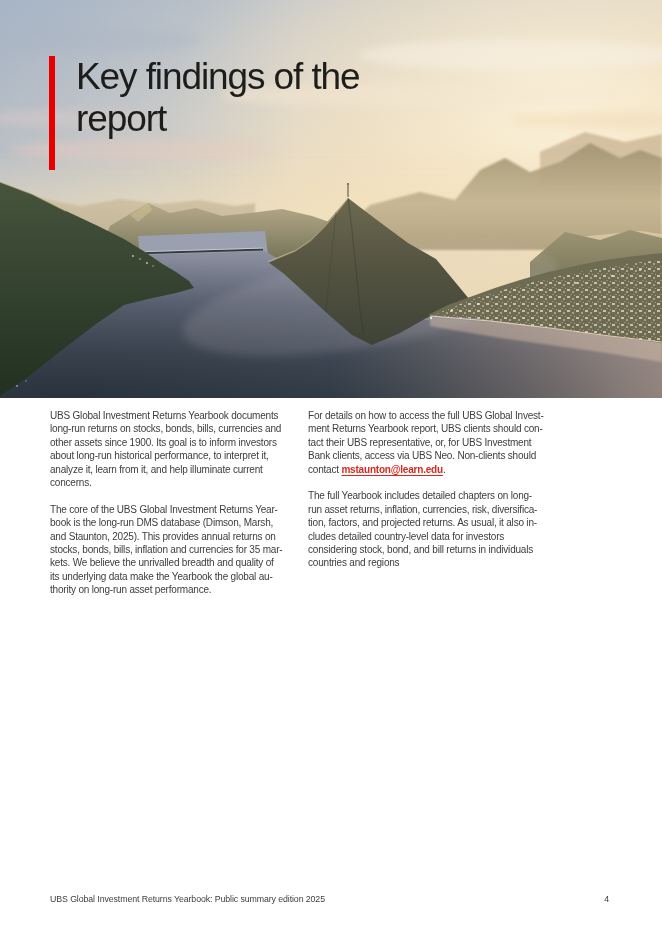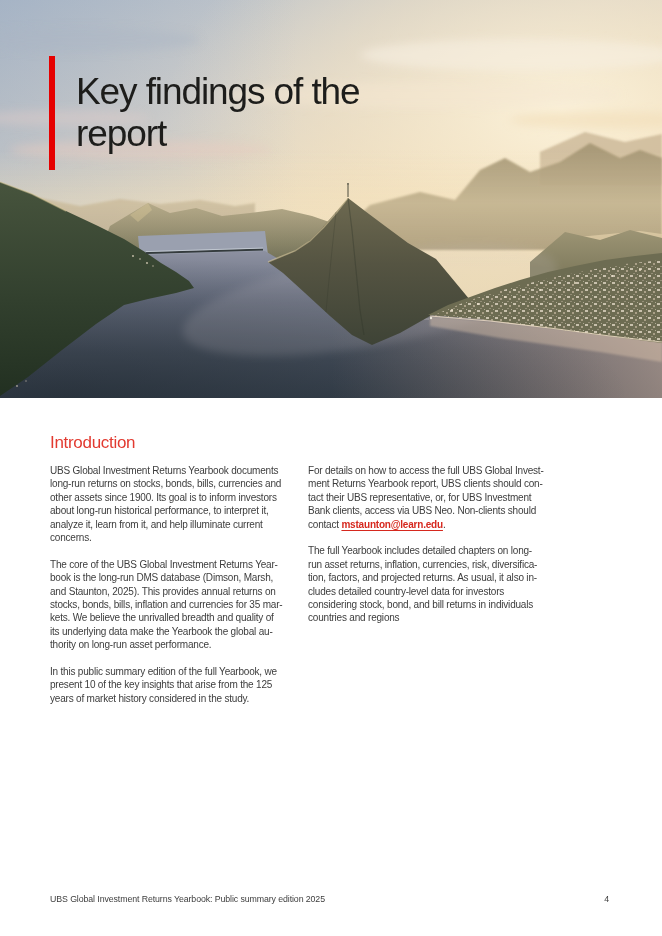--- a/index.html
+++ b/index.html
@@ -5,21 +5,21 @@
   html,body { margin:0; padding:0; background:#ffffff; }
   .page {
     position:relative; width:662px; height:936px; background:#ffffff;
     font-family:"Liberation Sans", sans-serif; overflow:hidden;
   }
   .hero { position:absolute; top:0; left:0; width:662px; height:398px; }
   .hero svg { display:block; width:662px; height:398px; }
   .hero-title-block { position:absolute; top:56px; left:49px; display:flex; }
   .accent-bar { width:6px; height:114px; background:#e60000; flex:0 0 6px; }
   .page-title {
-    margin:15px 0 0 21px; padding-top:0px;
+    margin:0 0 0 21px; padding-top:0px;
     font-size:37px; line-height:42px; letter-spacing:-1.1px;
     font-weight:400; color:#1d1d1b; white-space:pre-line;
   }
   .content { position:absolute; top:398px; left:50px; width:566px; }
   .intro-heading {
     margin:35px 0 0 0; font-size:17px; line-height:20px; letter-spacing:-0.3px;
     font-weight:400; color:#e23a30;
   }
   .columns { display:flex; gap:14px; margin-top:11px; }
   .col { width:244px; }
@@ -193,39 +193,35 @@
     </svg>
 
     <div class="hero-title-block">
       <div class="accent-bar"></div>
       <h1 class="page-title">Key findings of the
 report</h1>
     </div>
   </div>
 
   <div class="content">
-    <h2 class="intro-heading">Introduction</h2>
     <div class="columns">
       <div class="col">
         <p class="para">UBS Global Investment Returns Yearbook documents
 long-run returns on stocks, bonds, bills, currencies and
 other assets since 1900. Its goal is to inform investors
 about long-run historical performance, to interpret it,
 analyze it, learn from it, and help illuminate current
 concerns.</p>
         <p class="para">The core of the UBS Global Investment Returns Year-
 book is the long-run DMS database (Dimson, Marsh,
 and Staunton, 2025). This provides annual returns on
 stocks, bonds, bills, inflation and currencies for 35 mar-
 kets. We believe the unrivalled breadth and quality of
 its underlying data make the Yearbook the global au-
 thority on long-run asset performance.</p>
-        <p class="para">In this public summary edition of the full Yearbook, we
-present 10 of the key insights that arise from the 125
-years of market history considered in the study.</p>
       </div>
       <div class="col">
         <p class="para"><span>For details on how to access the full UBS Global Invest-
 ment Returns Yearbook report, UBS clients should con-
 tact their UBS representative, or, for UBS Investment
 Bank clients, access via UBS Neo. Non-clients should
 contact </span><a class="email-link">mstaunton@learn.edu</a><span>.</span></p>
         <p class="para">The full Yearbook includes detailed chapters on long-
 run asset returns, inflation, currencies, risk, diversifica-
 tion, factors, and projected returns. As usual, it also in-

